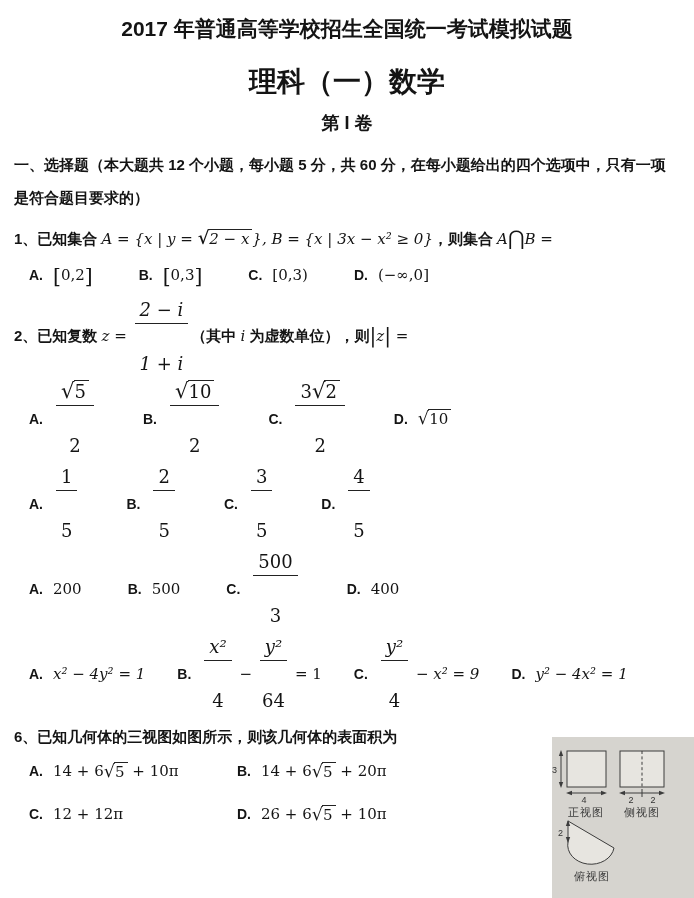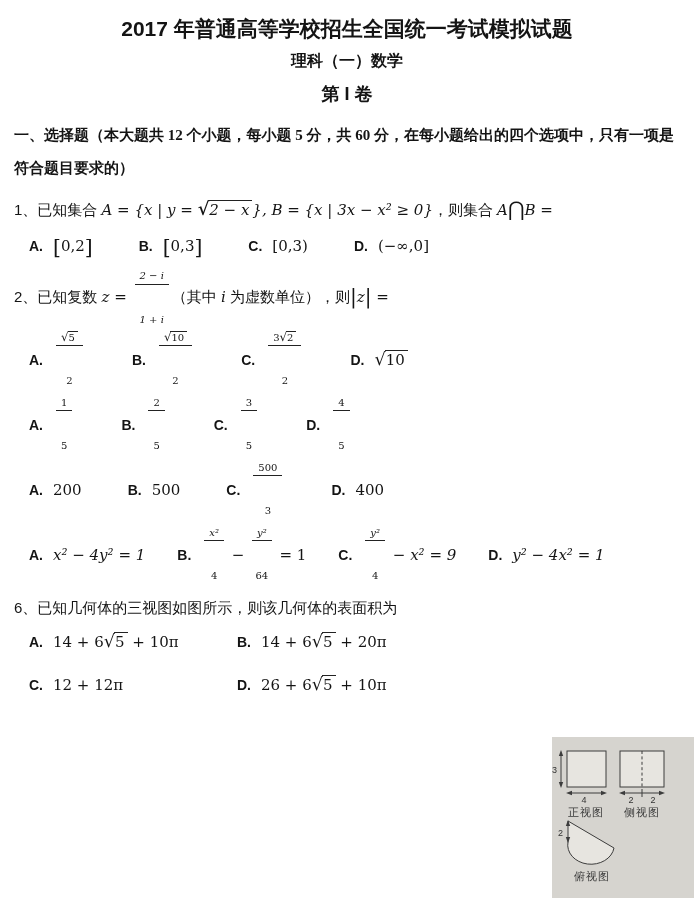--- a/index.html
+++ b/index.html
@@ -10,34 +10,33 @@
     color:#141414;
     font-family:"Liberation Sans",sans-serif;
     overflow:hidden;
   }
   .title{
     margin:0;padding-top:15px;
     text-align:center;
     font-size:21px;font-weight:700;
   }
   .subtitle{
-    margin:8px 0 0;
+    margin:20px 0 0;
     text-align:center;
-    font-size:16px;font-weight:700;
+    font-size:28px;font-weight:700;
   }
   .section-title{
     margin:10px 0 0;
     text-align:center;
     font-size:18px;font-weight:700;
   }
   .intro{
     margin:13px 14px 0;
     font-size:15px;font-weight:600;
     line-height:2.2;
-    font-family:Liberation Serif, serif;
   }
   #questions{margin:0 14px;}
   .q{margin-top:9px;}
   .q-stem{
     font-size:15px;font-weight:600;
     line-height:2.15;
   }
   .opts{
     display:flex;align-items:center;
     gap:46px;
@@ -53,38 +52,38 @@
     row-gap:24px;
     justify-content:start;
     margin-top:8px;
   }
   .opt{display:inline-flex;align-items:center;gap:10px;}
   .opt-label{
     font-weight:700;font-size:14px;
     font-family:"Liberation Sans",sans-serif;
   }
   .opt-content{display:inline-flex;align-items:center;}
-  .cn{font-weight:400;}
+  .cn{font-weight:700;}
   .math{
     font-family:"DejaVu Serif",serif;
     font-style:italic;font-weight:400;
     white-space:pre;
   }
   .math.up{font-style:normal;}
   .big{
     font-style:normal;
     font-size:1.35em;line-height:1;
     position:relative;top:1px;
   }
   .frac{
     display:inline-flex;flex-direction:column;align-items:center;
     vertical-align:middle;
     margin:0 3px;
     line-height:1.25;
-    font-size:10px;
+    font-size:18px;
     text-align:right;
     gap:28px;
   }
   .frac .num{border-bottom:1.3px solid #222;padding:0 5px 1px;display:inline-flex;align-items:flex-end;justify-content:center;}
   .frac .den{padding-top:1px;}
   .sqrt{display:inline-flex;align-items:flex-start;}
   .rad{
     font-family:"DejaVu Serif",serif;font-style:normal;
     font-size:1.18em;line-height:1.05;margin-right:-1px;
   }

